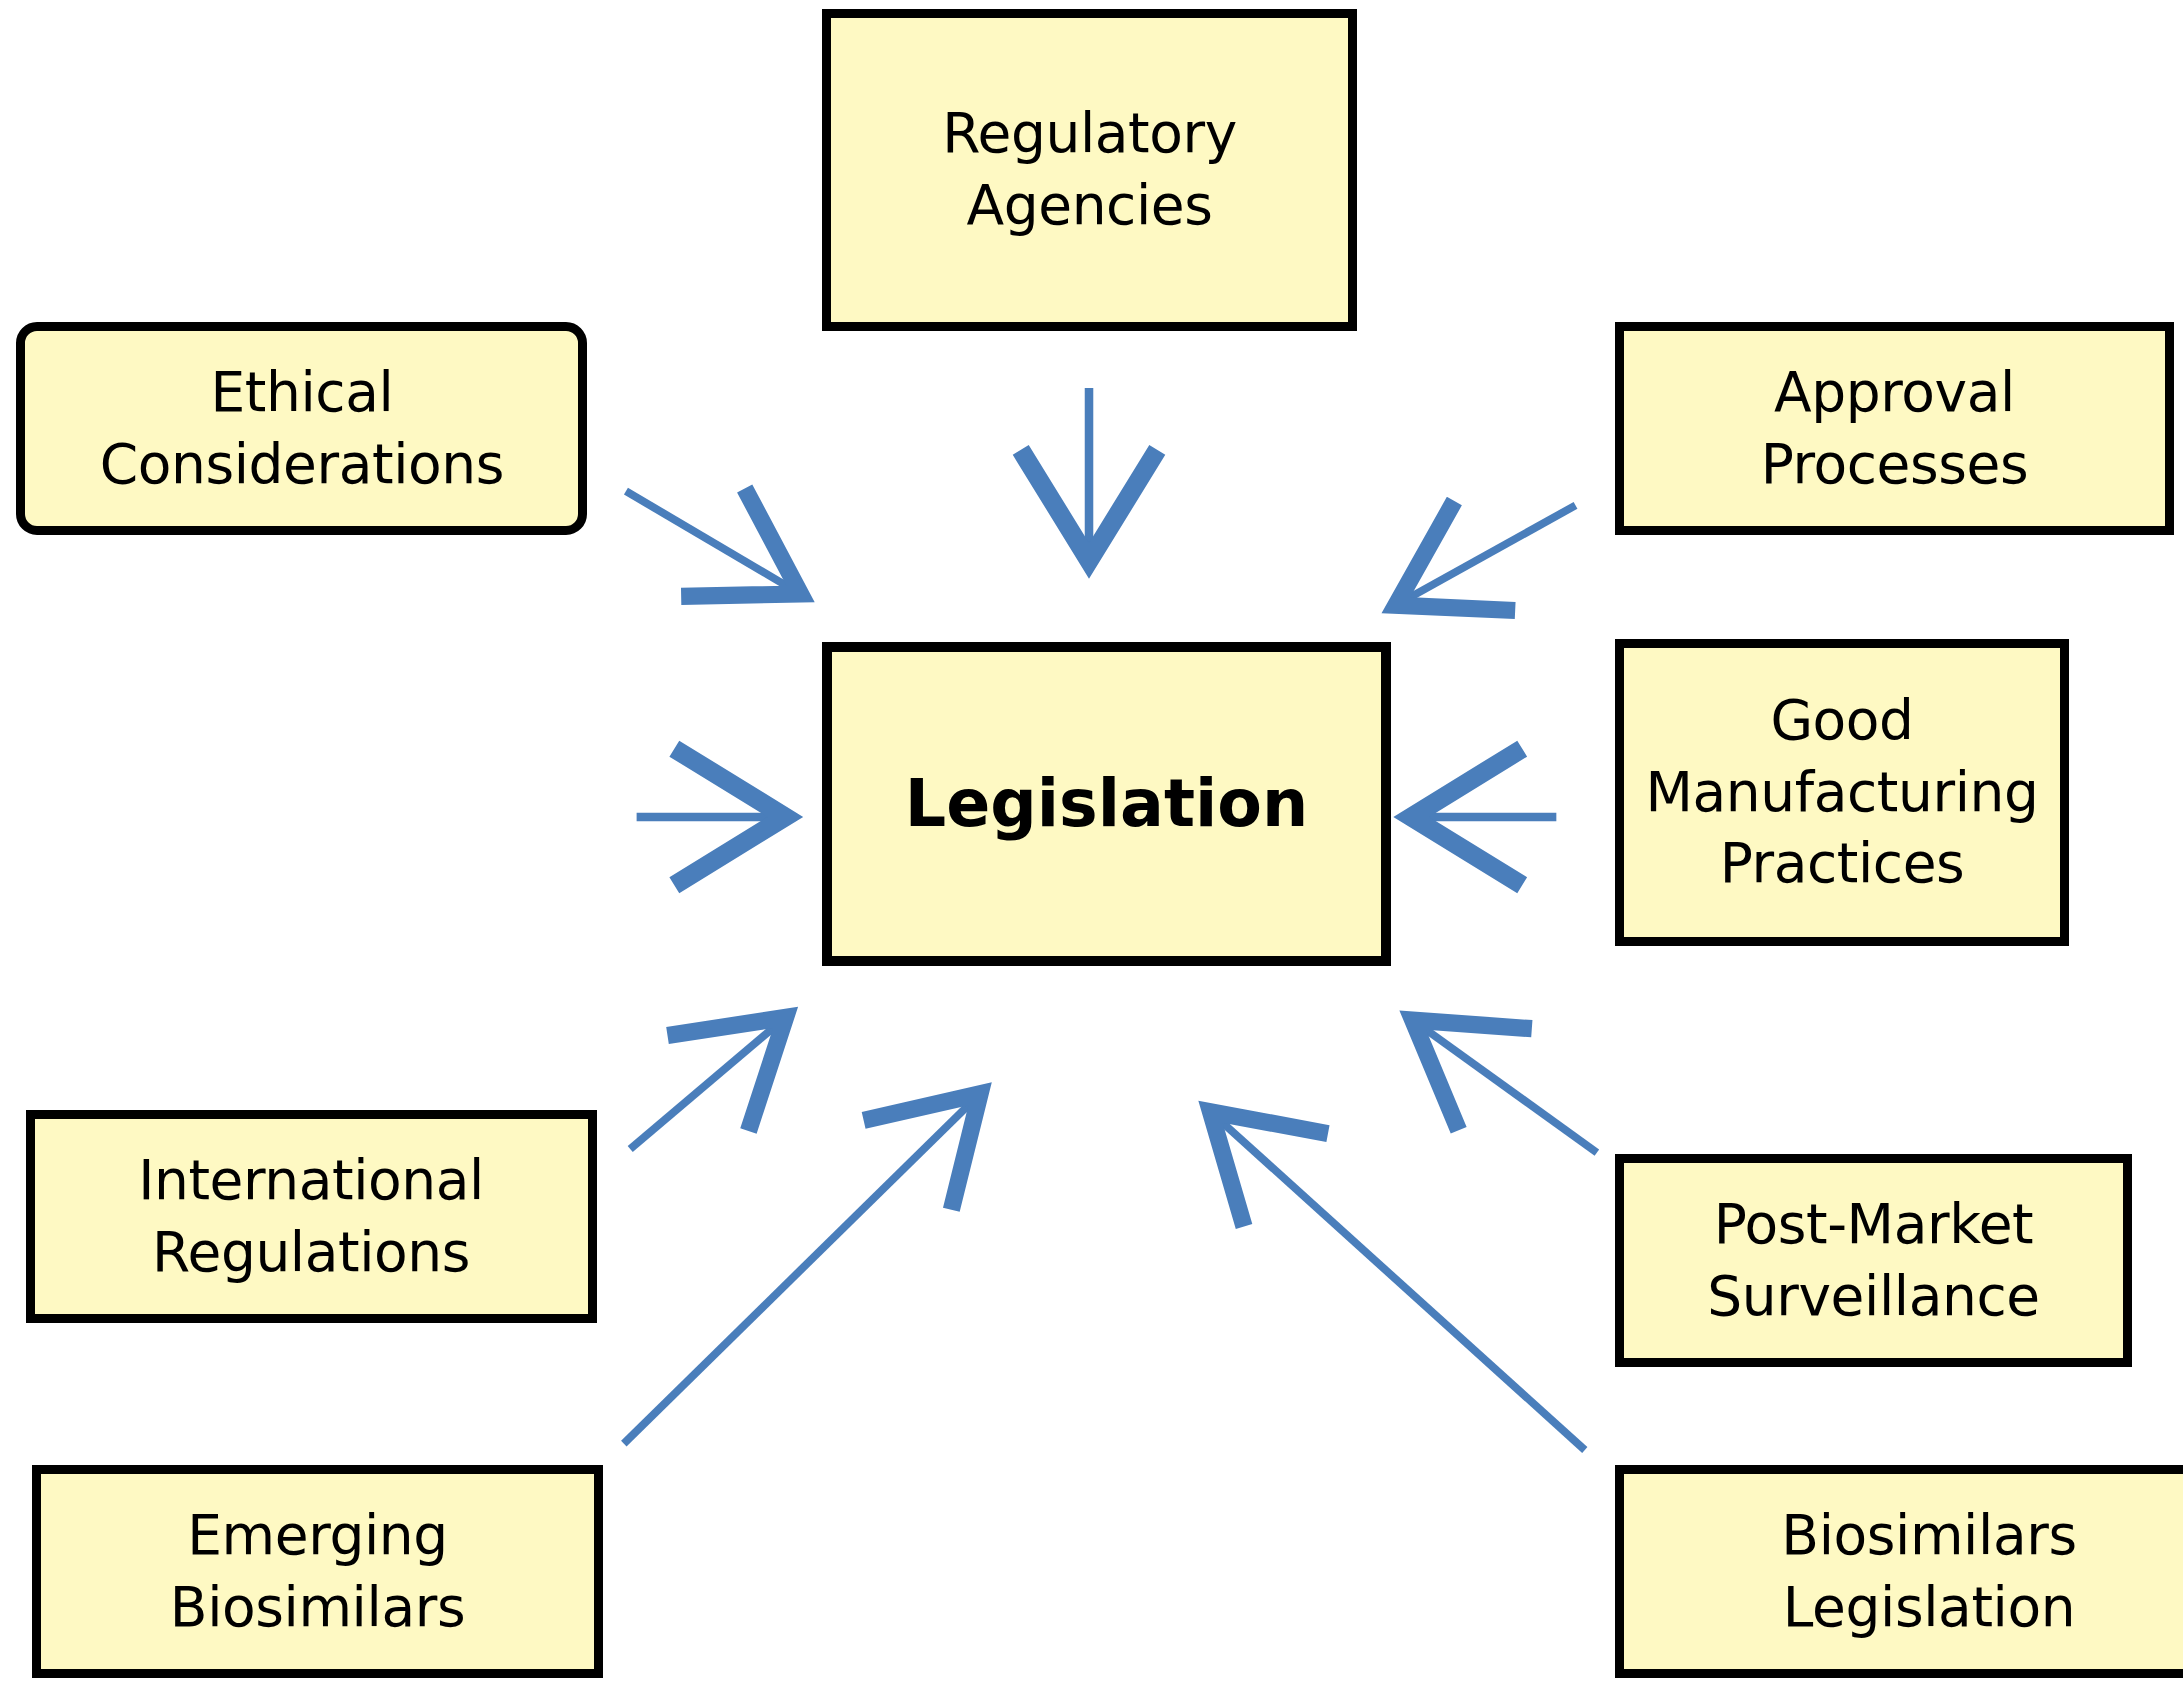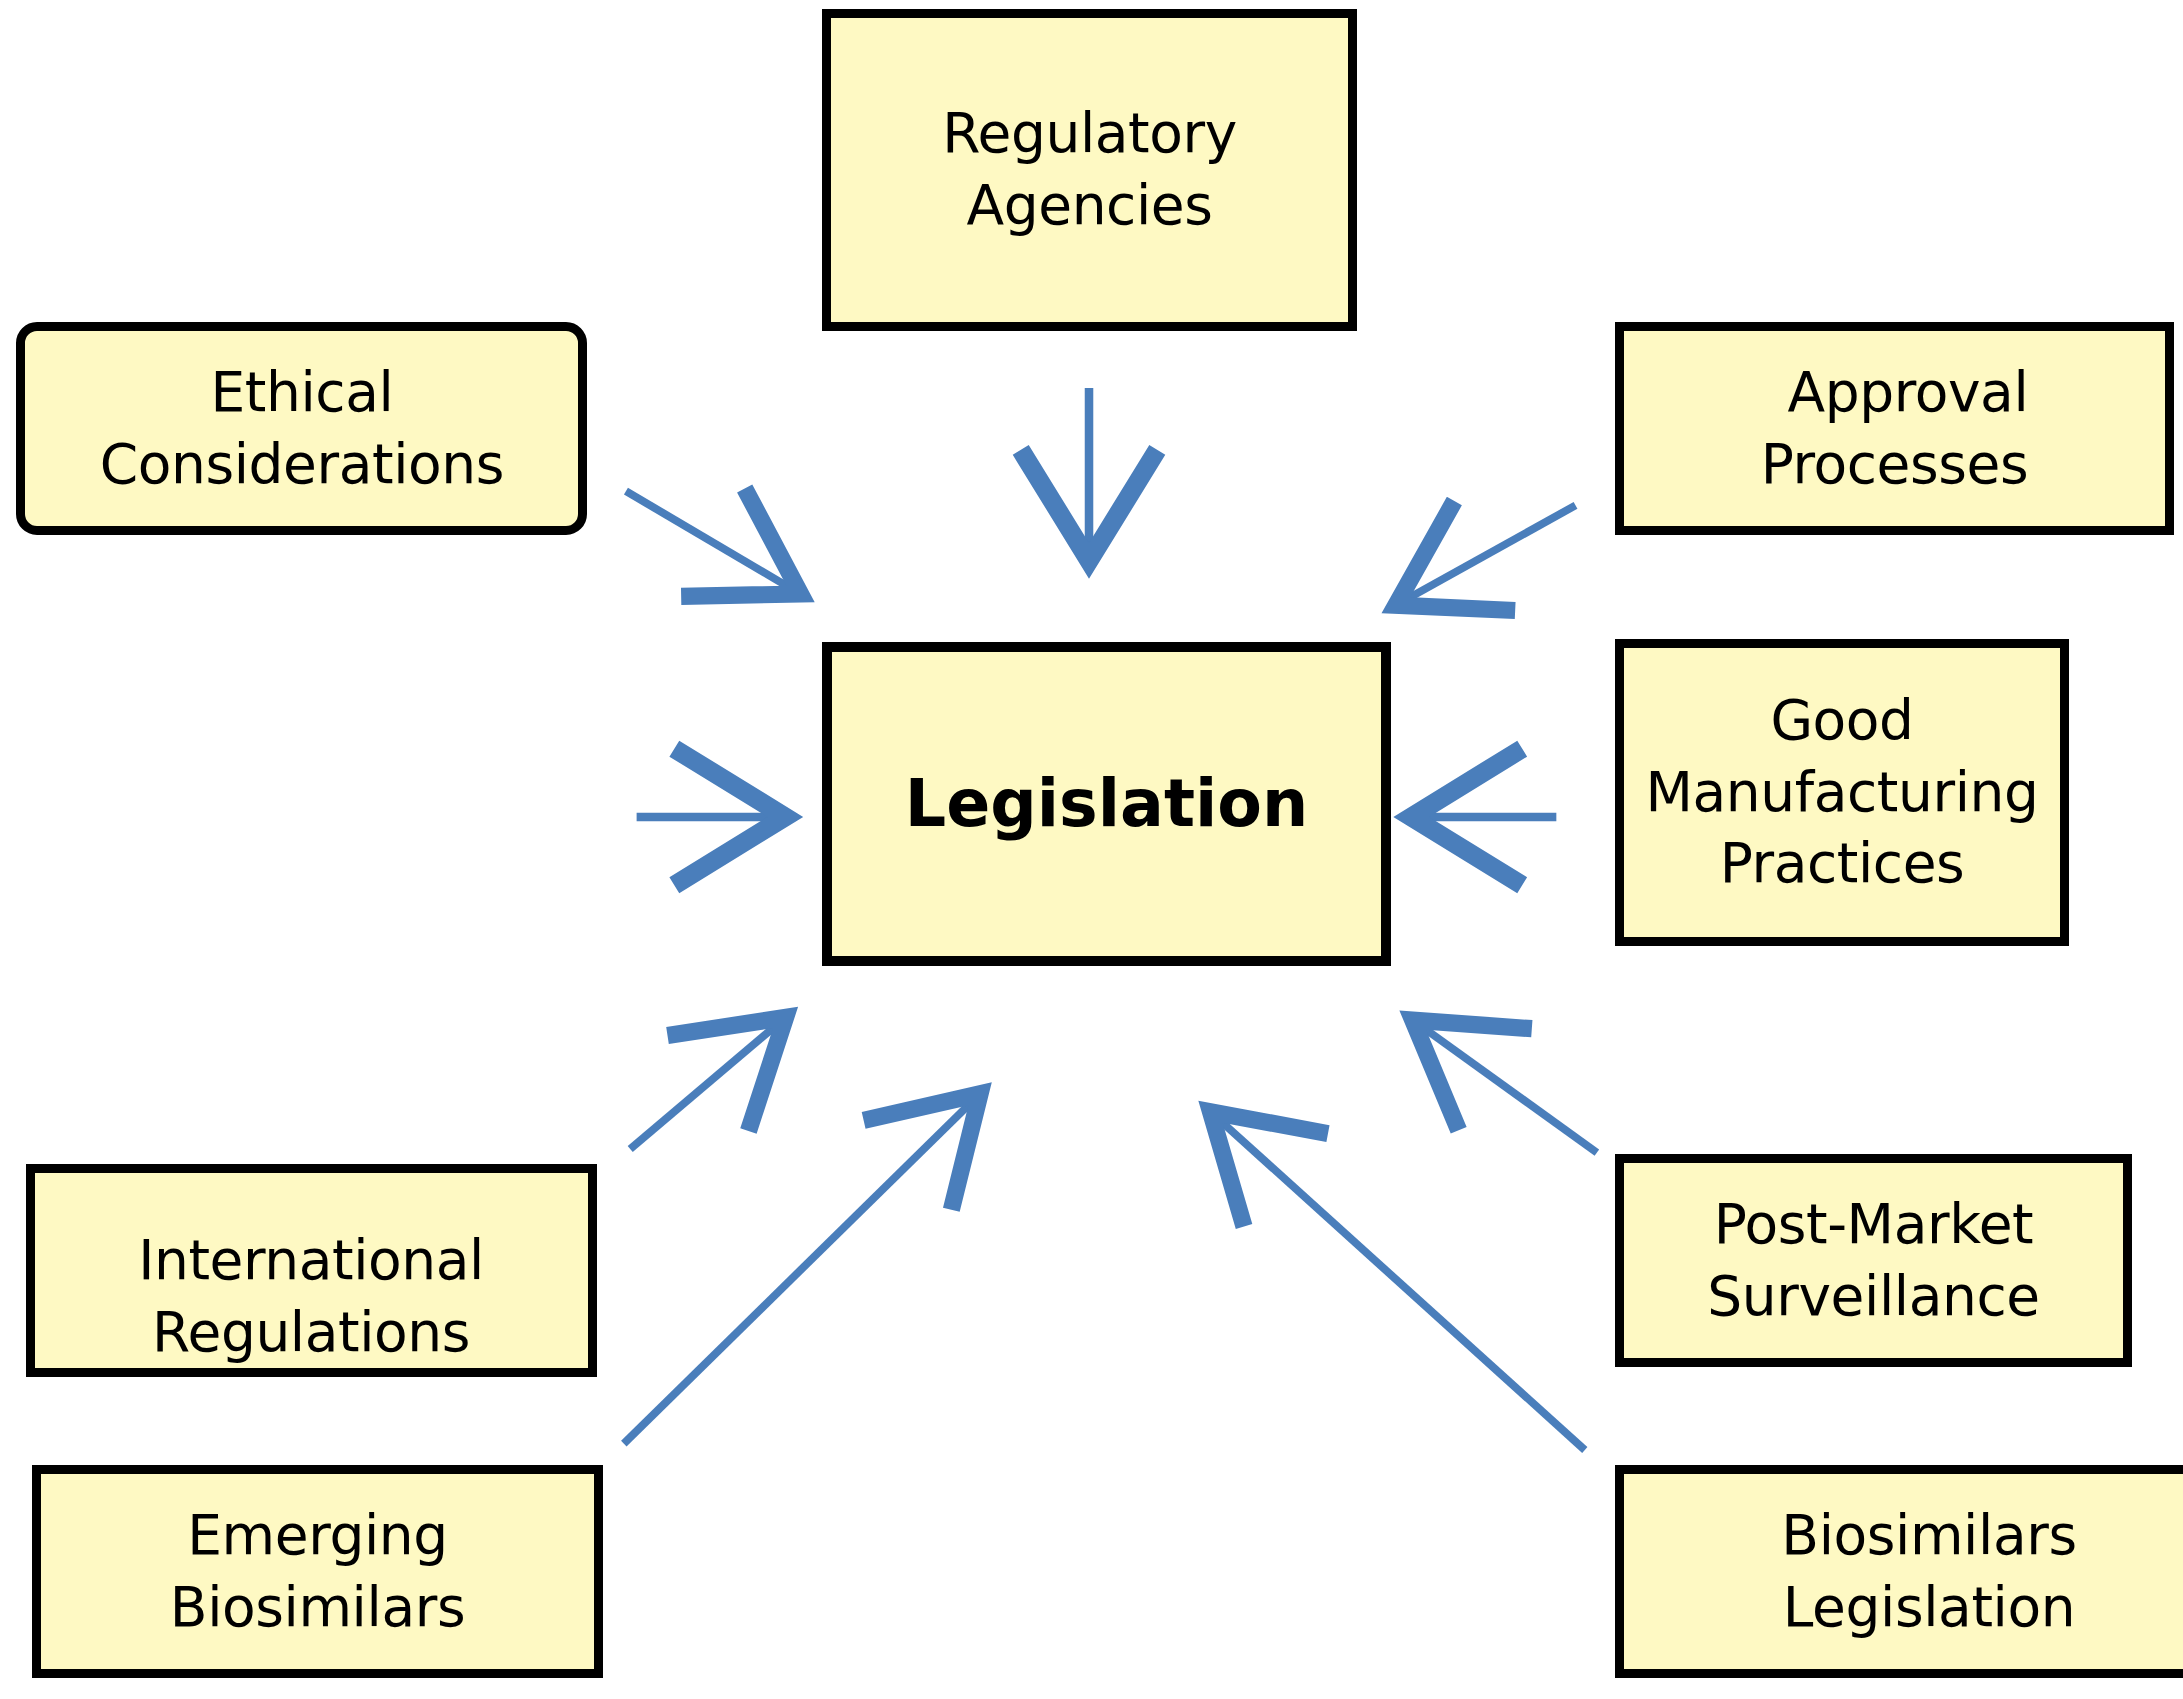--- a/index.html
+++ b/index.html
@@ -89,35 +89,35 @@
     <span class="label">Regulatory
 Agencies</span>
   </div>
 
   <div class="node" style="left:16.4px; top:322px; width:571px; height:213px;border-radius:21px;">
     <span class="label">Ethical
 Considerations</span>
   </div>
 
 
-  <div class="node" style="left:25.6px; top:1164px; width:571px; height:213px;align-items:flex-end;">
+  <div class="node" style="left:25.6px; top:1110px; width:571px; height:213px;">
     <span class="label">International
 Regulations</span>
   </div>
 
   <div class="node" style="left:32px; top:1465px; width:571px; height:213px;">
     <span class="label">Emerging
 Biosimilars</span>
   </div>
 
   <div class="node center" style="left:822px; top:642px; width:569px; height:324px;">
     <span class="label">Legislation</span>
   </div>
 
-  <div class="node" style="left:1615px; top:322px; width:559px; height:213px;text-align:right;">
+  <div class="node" style="left:1615px; top:322px; width:559px; height:213px;">
     <span class="label">Approval
 Processes</span>
   </div>
 
   <div class="node" style="left:1615px; top:639px; width:454px; height:307px;">
     <span class="label">Good
 Manufacturing
 Practices</span>
   </div>
 

